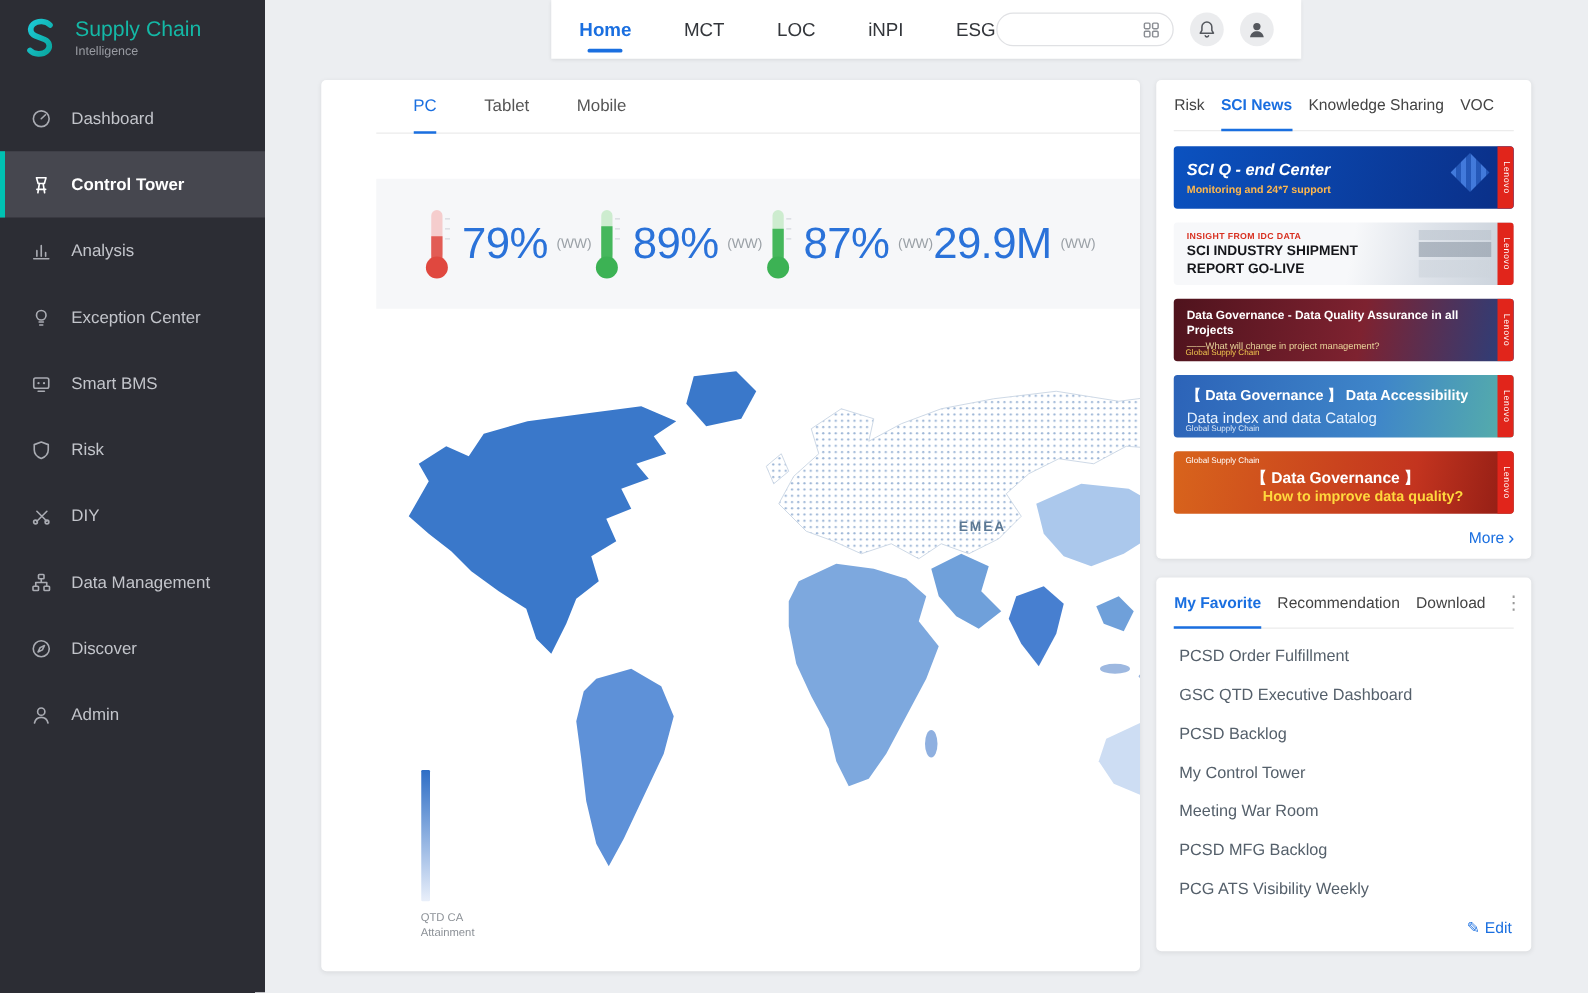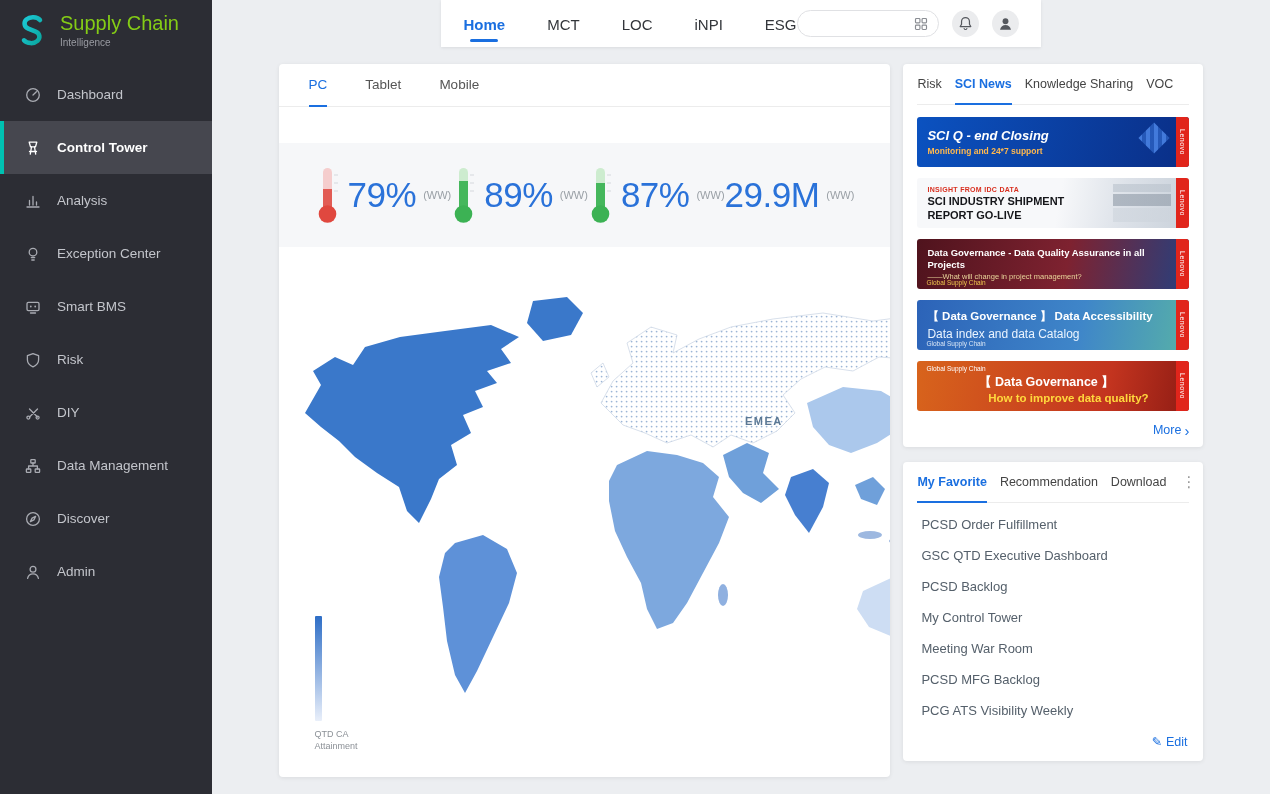--- a/index.html
+++ b/index.html
@@ -6,21 +6,21 @@
   html,body { width:1270px; height:794px; }
   body {
     font-family: "Liberation Sans", "DejaVu Sans", sans-serif;
     background:#eceef1; overflow:hidden; color:#333;
   }
   .app { display:flex; width:1270px; height:794px; }
 
   
   .sidebar { width:212px; flex-shrink:0; background:#2c2d34; color:#c3c5cb; }
   .logo-row { display:flex; align-items:center; gap:10px; padding:12px 14px 20px; }
-  .logo-title { color:#84cc16; font-size:20px; }
+  .logo-title { color:#14b8a6; font-size:17px; }
   .logo-sub { color:#9a9ca3; font-size:10px; margin-top:2px; }
   .menu-item {
     display:flex; align-items:center; gap:15px; height:53px;
     padding-left:20px; font-size:13.5px; cursor:pointer;
     border-left:4px solid transparent; color:#c3c5cb;
   }
   .menu-item.active { background:#46474f; border-left-color:#00c2b2; color:#fff; font-weight:bold; }
   .icon-svg { fill:none; stroke:currentColor; stroke-width:1.3; stroke-linecap:round; stroke-linejoin:round; }
   .mi-icon { width:18px; height:18px; flex-shrink:0; color:#a9abb2; }
   .menu-item.active .mi-icon { color:#fff; }
@@ -49,21 +49,21 @@
     width:27px; height:27px; border-radius:50%; background:#ebecee;
     display:flex; align-items:center; justify-content:center; color:#55585e; cursor:pointer;
   }
   .icon-circle svg { width:17px; height:17px; }
 
   .content { flex:1; display:flex; gap:13px; padding:17px 18px; min-height:0; }
 
   
   .main-card {
     flex:1; background:#fff; border-radius:4px; box-shadow:0 1px 4px rgba(0,0,0,.08);
-    display:flex; flex-direction:column; min-width:0;
+    display:flex; flex-direction:column; min-width:0;padding-left:44px;
   }
   .device-tabs { display:flex; gap:38px; padding:0 30px; height:43px; border-bottom:1px solid #ececec; }
   .device-tab {
     font-size:13.5px; color:#555; display:flex; align-items:center; cursor:pointer;
     border-bottom:2px solid transparent; margin-bottom:-1px;
   }
   .device-tab.active { color:#1a6fe0; border-bottom-color:#1a6fe0; }
 
   .kpi-band {
     margin-top:36px; background:#f6f7f9; padding:22px 36px;
@@ -429,21 +429,21 @@
         <div class="panel">
           <div class="panel-tabs">
             <div class="ptab">Risk</div>
             <div class="ptab active">SCI News</div>
             <div class="ptab">Knowledge Sharing</div>
             <div class="ptab">VOC</div>
           </div>
 
           <div class="banners">
             <div class="banner b1">
-              <div class="b-title">SCI Q - end Closing</div>
+              <div class="b-title">SCI Q - end Center</div>
               <div class="b-sub">Monitoring and 24*7 support</div>
               <div class="lenovo-tag">Lenovo</div>
             </div>
             <div class="banner b2">
               <div class="b-kicker">INSIGHT FROM IDC DATA</div>
               <div class="b-title">SCI INDUSTRY SHIPMENT</div>
               <div class="b-title2">REPORT GO-LIVE</div>
               <div class="lenovo-tag">Lenovo</div>
             </div>
             <div class="banner b3">

